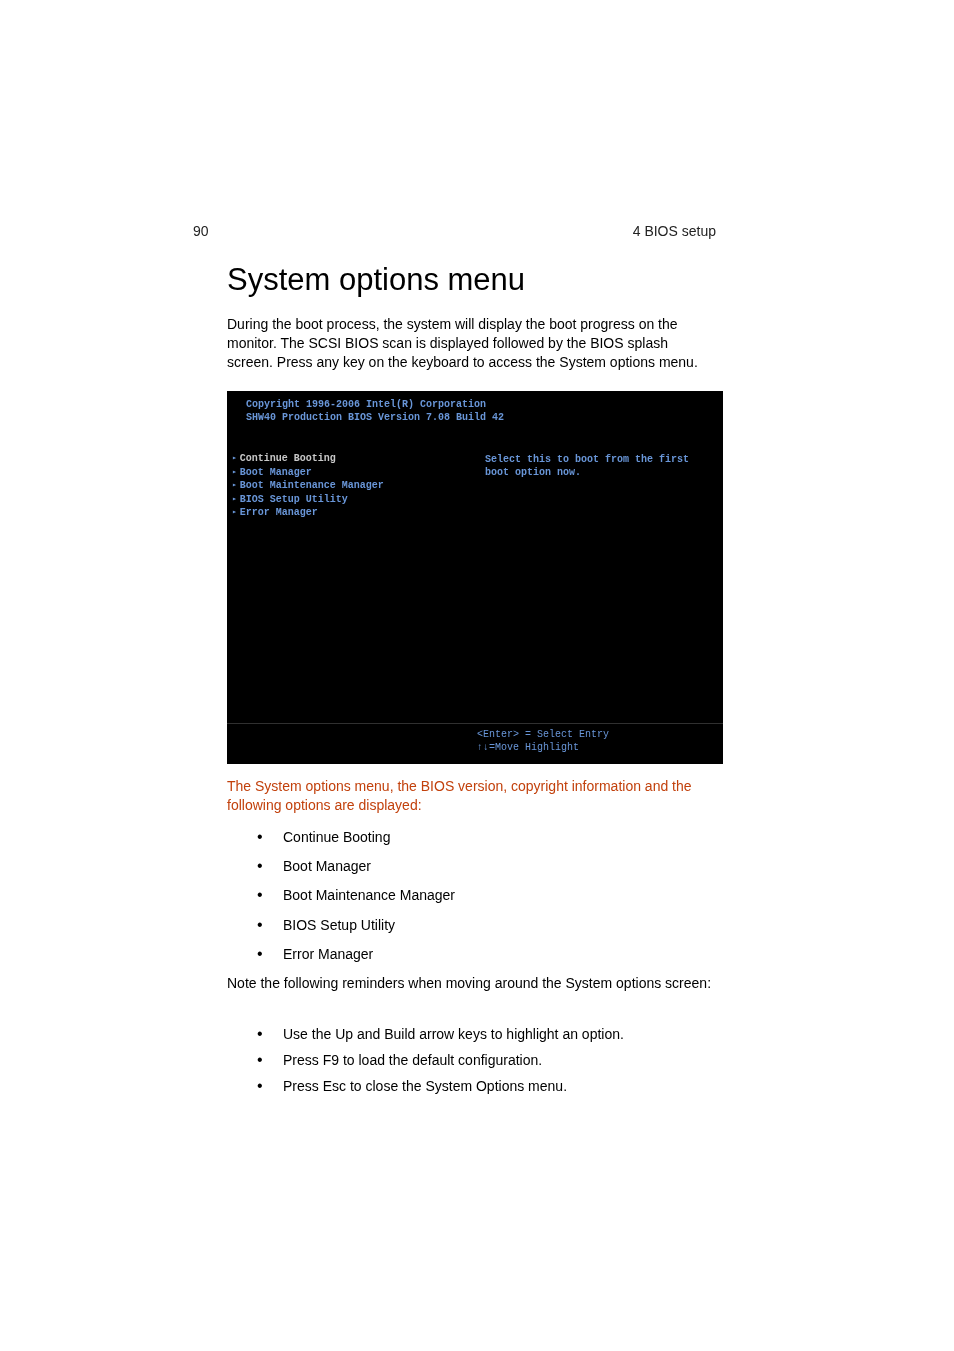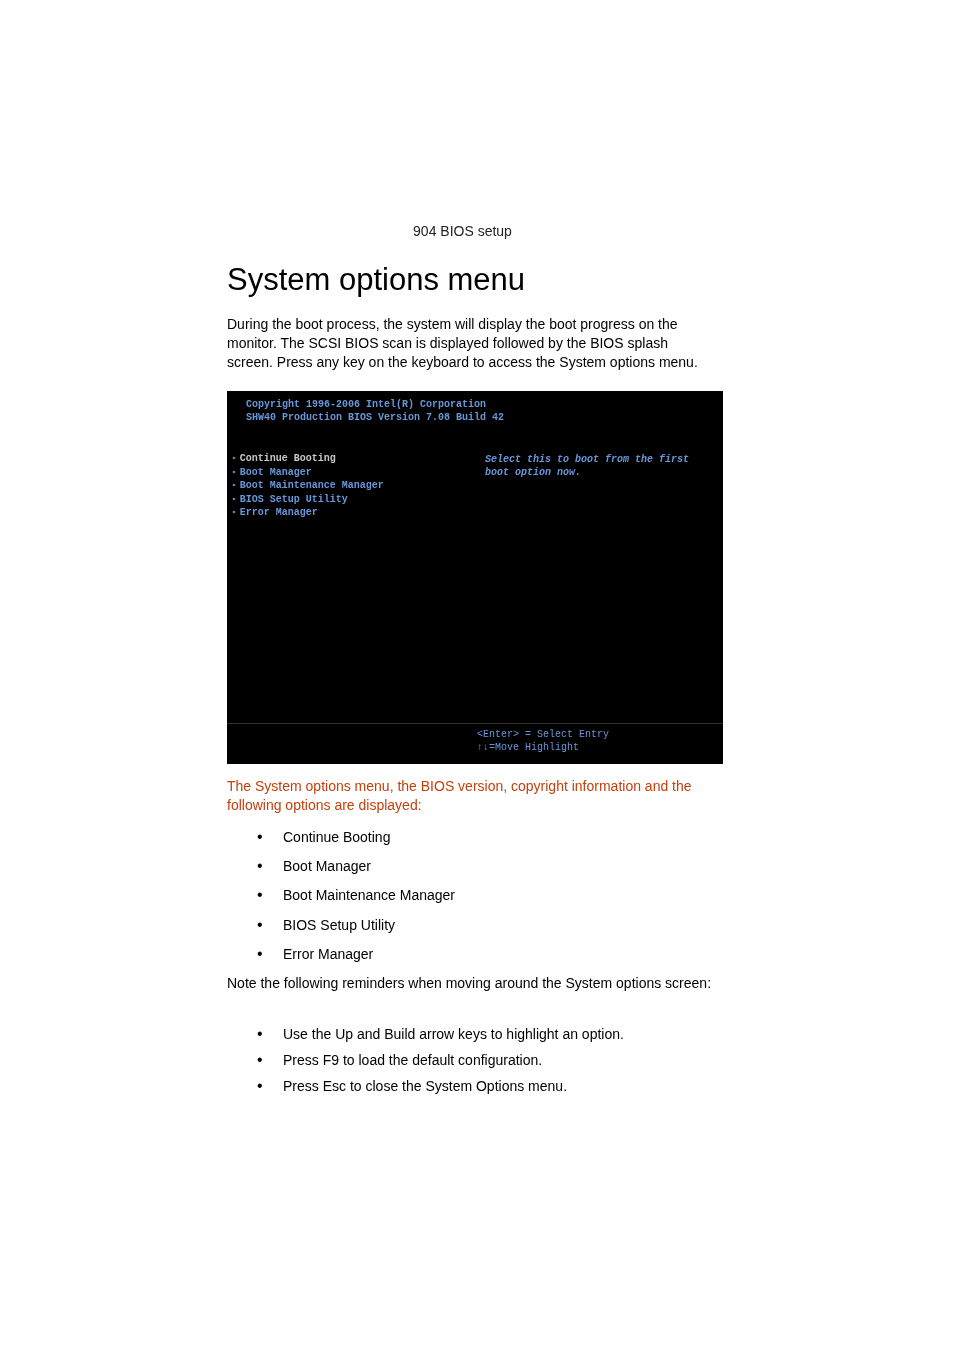--- a/index.html
+++ b/index.html
@@ -14,23 +14,22 @@
       height: 1351px;
       position: relative;
       color: #000;
     }
     .page-header {
       position: absolute;
       top: 223px;
       left: 193px;
       right: 238px;
       display: flex;
-      justify-content: center;
-      font-size: 14px;
-      margin-left: 16px;
+      justify-content: space-between;
+      font-size: 14px;
     }
     .page-number {
       font-weight: normal;
       color:#232323;
     }
     .page-section {
       font-weight: normal;
       color:#232323;
     }
     .main-title {
@@ -90,21 +89,20 @@
       color: #6996d8;
     }
     .bios-help {
       position: absolute;
       top: 62px;
       left: 258px;
       width: 230px;
       color: #6996d8;
       line-height: 1.3;
       font-weight: bold;
-      font-style: italic;
     }
     .bios-divider {
       position: absolute;
       bottom: 40px;
       left: 0;
       width: 100%;
       height: 1px;
       background: #303030;
     }
     .bios-footer {

